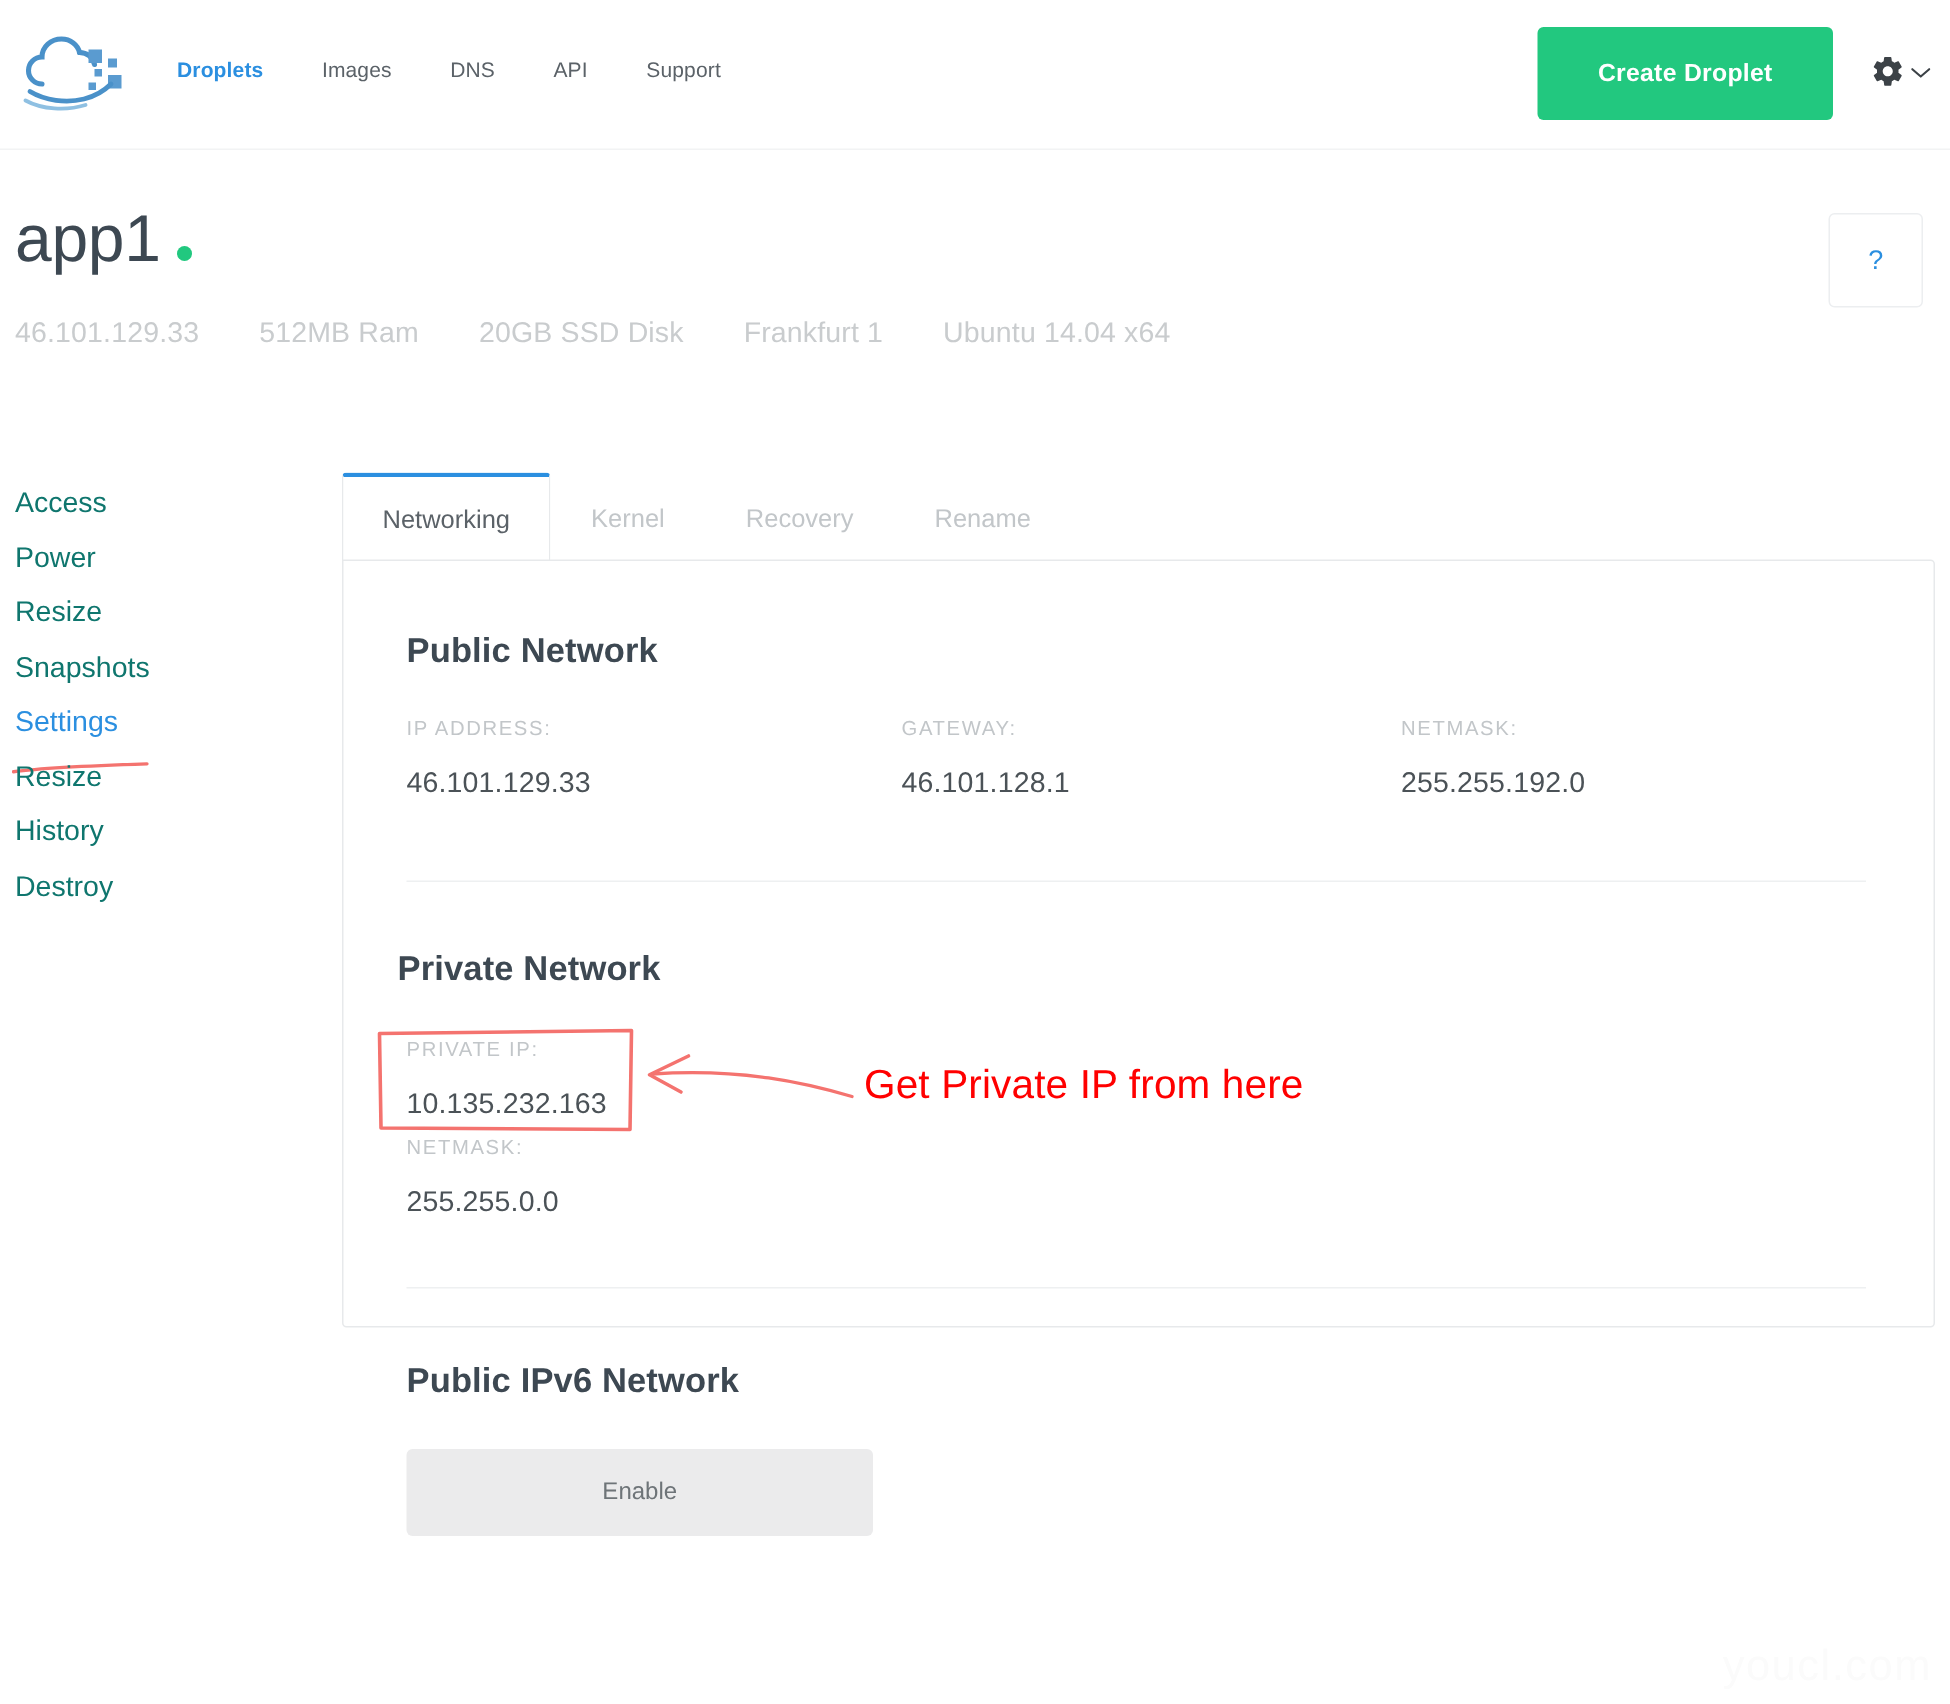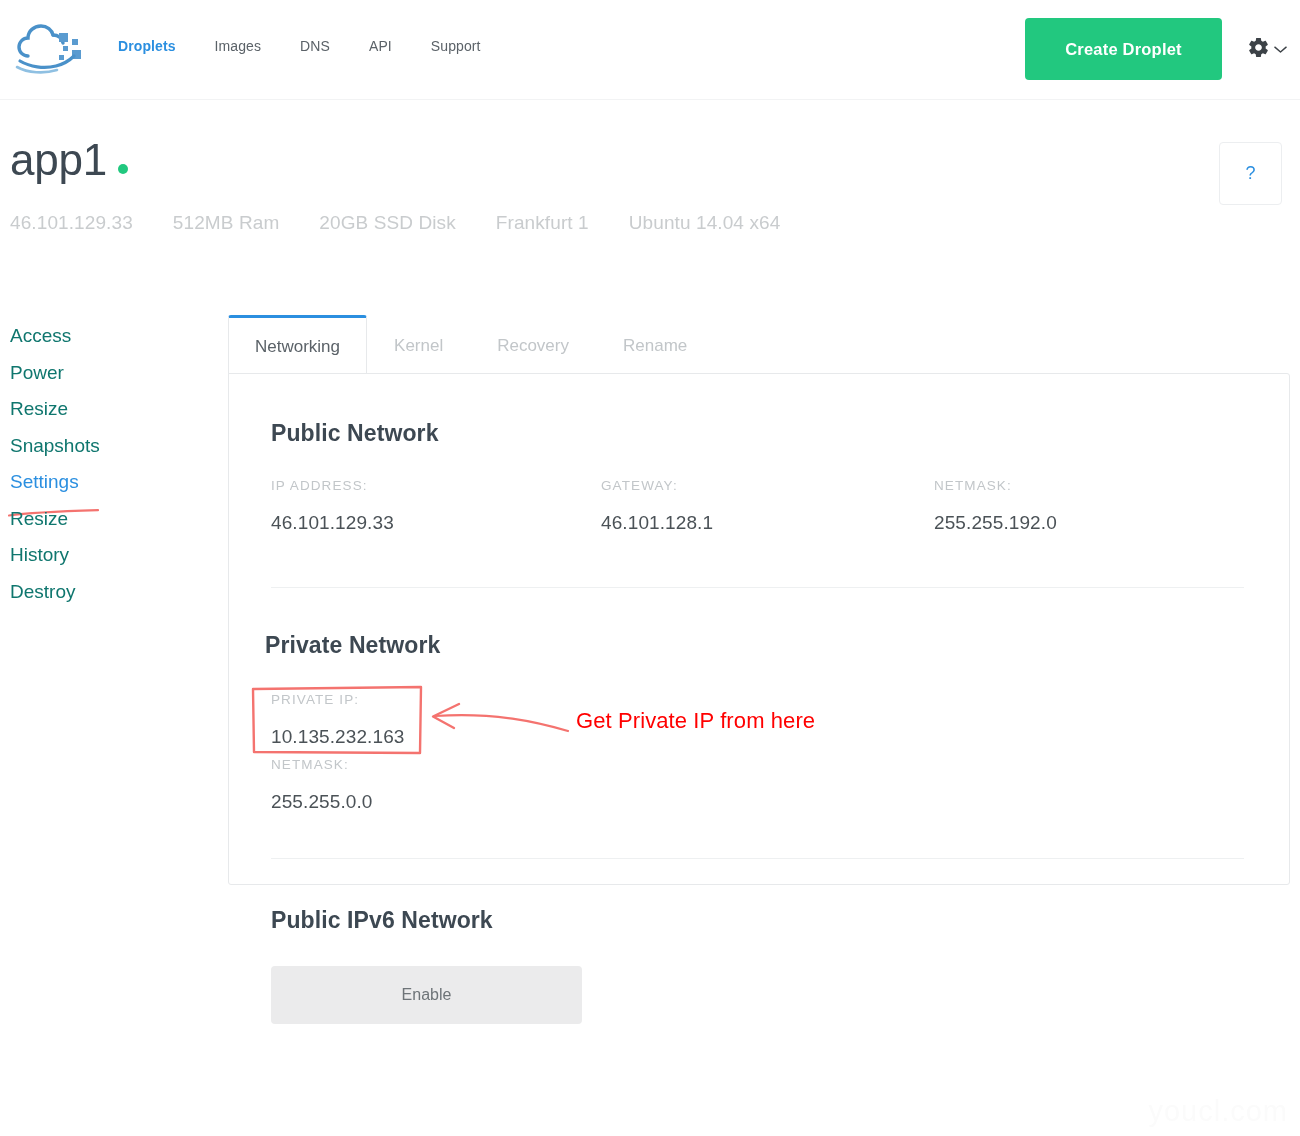--- a/index.html
+++ b/index.html
@@ -140,21 +140,21 @@
   .anno-box {
     position: absolute; left: 251px; top: 685px;
     width: 172px; height: 70px; pointer-events: none;
   }
   .anno-arrow {
     position: absolute; left: 425px; top: 697px;
     width: 145px; height: 46px; pointer-events: none;
   }
   .anno-text {
     position: absolute; left: 576px; top: 708px;
-    font-size: 22px; color: #ff0000; white-space: nowrap;
+    font-size: 27px; color: #ff0000; white-space: nowrap;
     letter-spacing: .1px;
   }
 
   .watermark {
     position: absolute; right: 12px; bottom: 8px;
     font-size: 29px; color: #fbfbfb; letter-spacing: 1px;
     font-weight: 300;
   }
 </style>
 </head>

